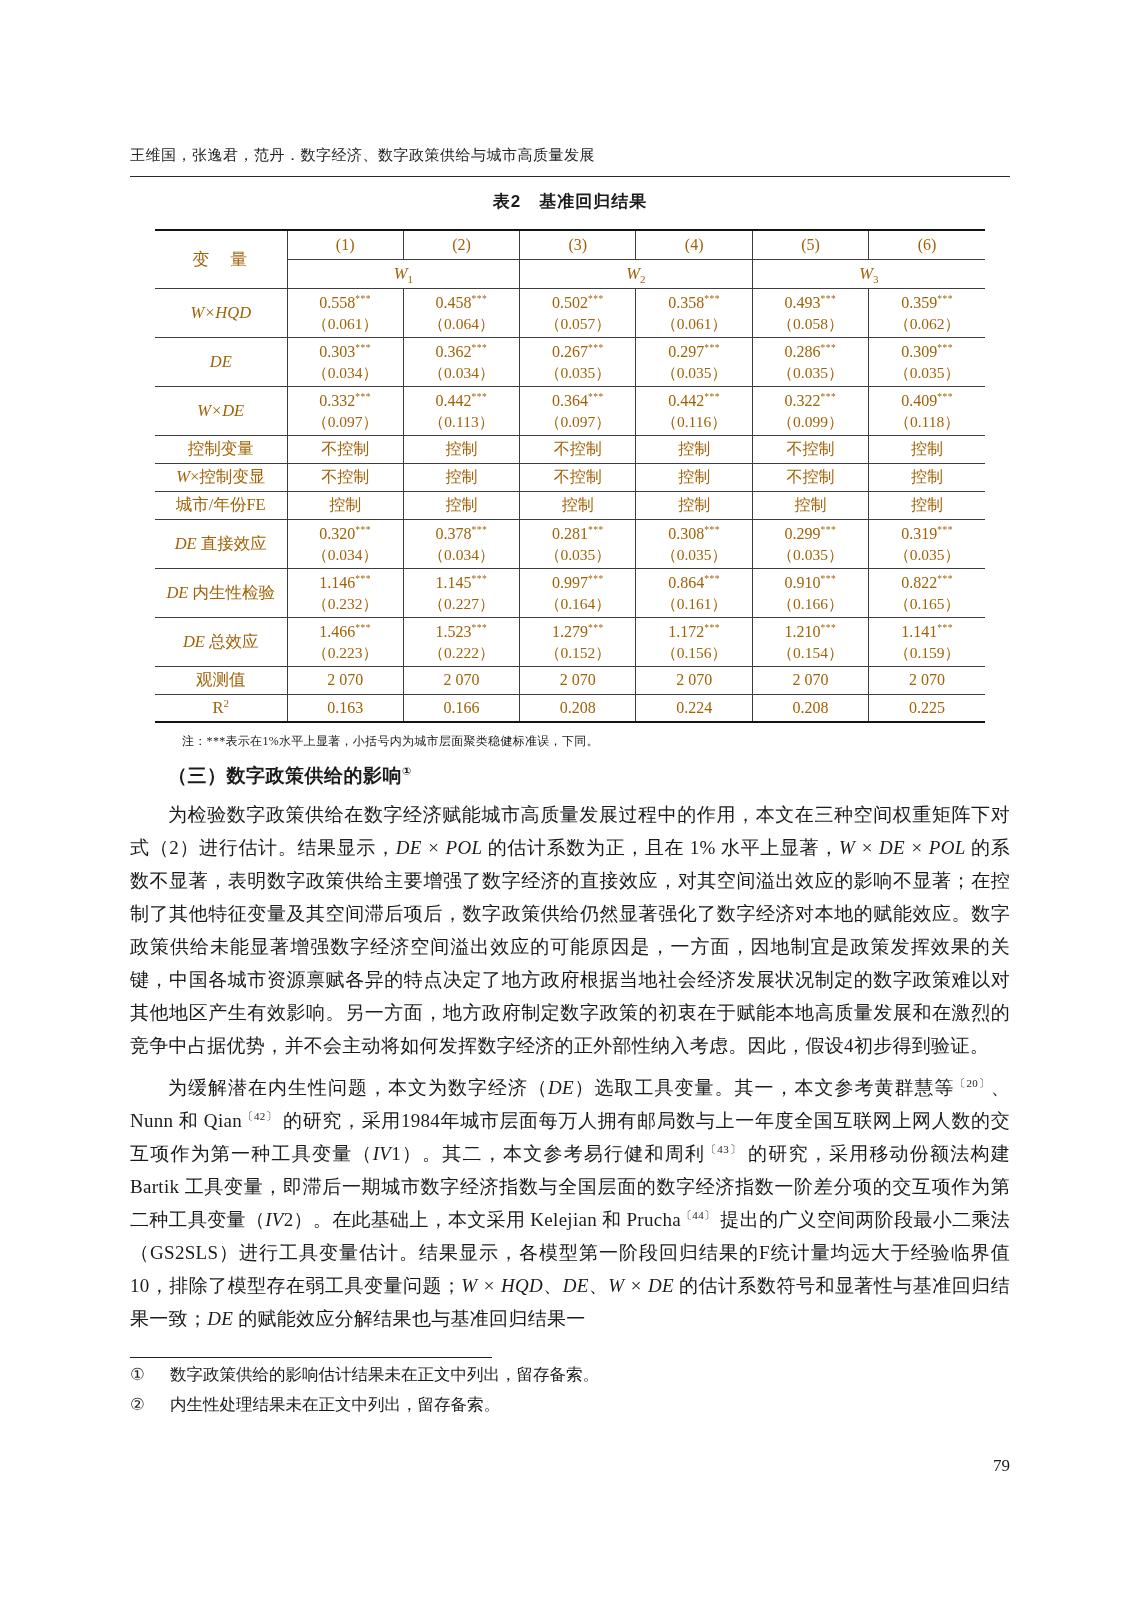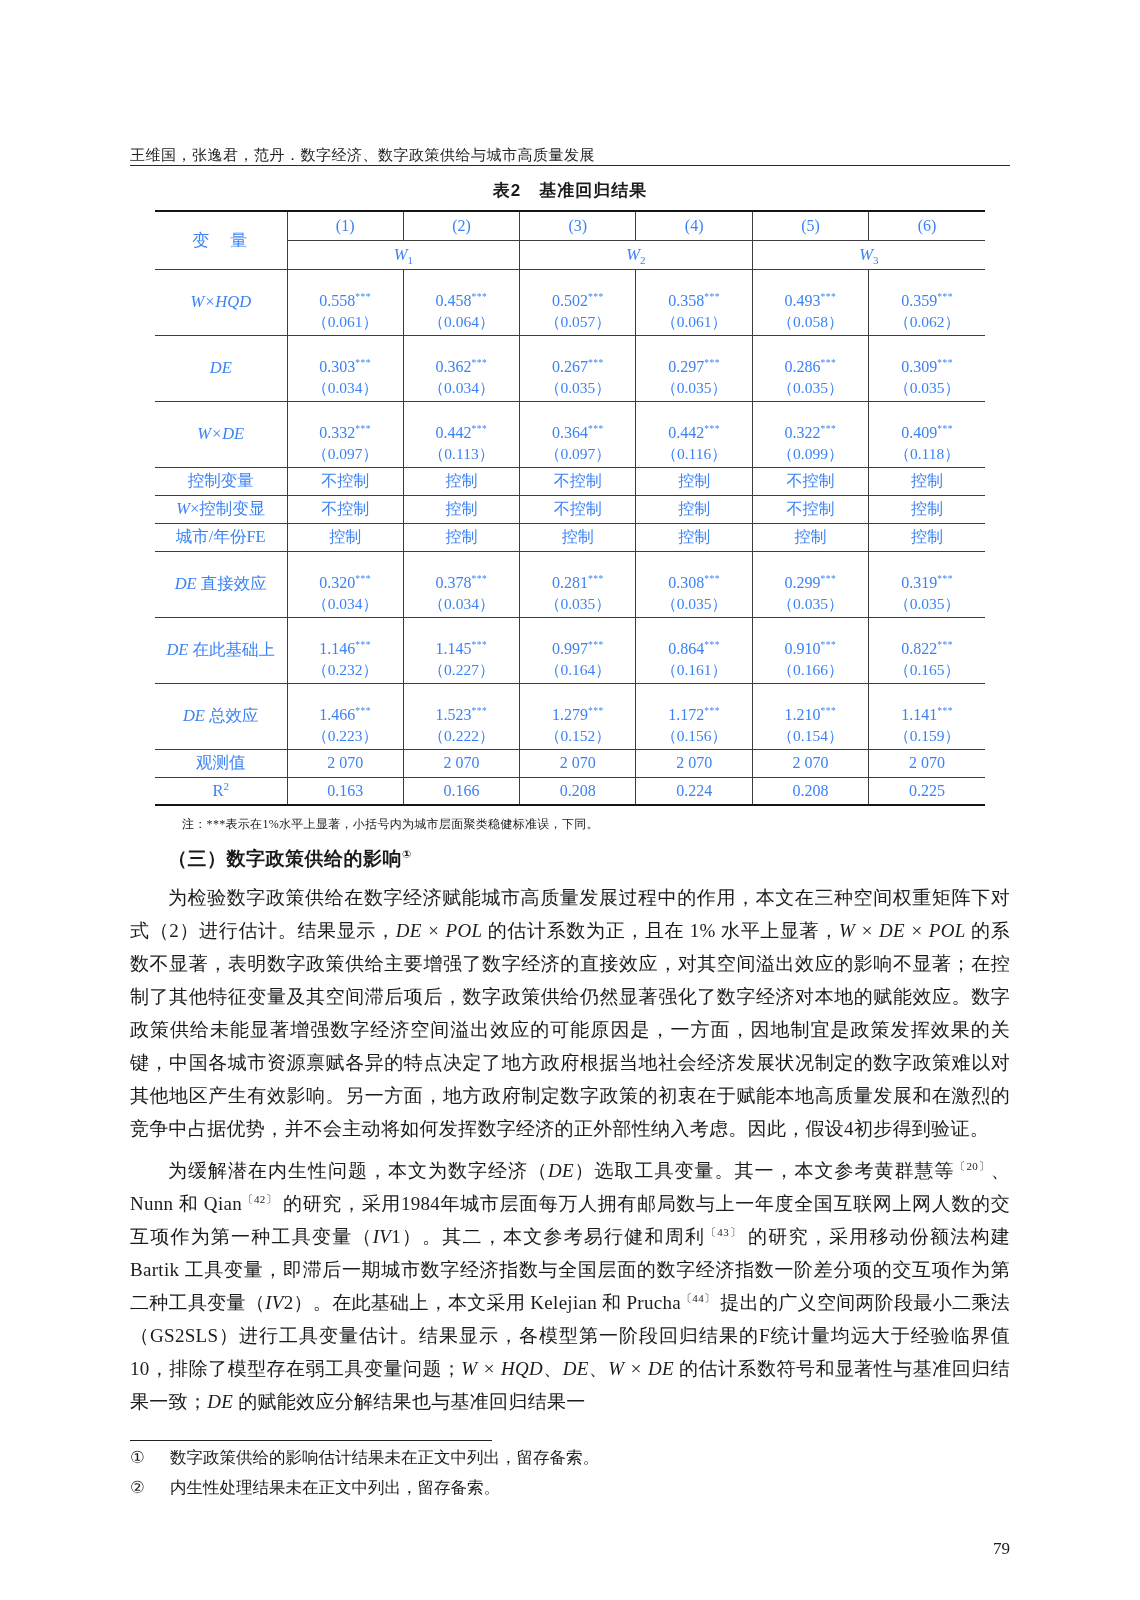--- a/index.html
+++ b/index.html
@@ -11,20 +11,21 @@
     background:#ffffff;
     color:#1b1b1b;
     font-family:"Liberation Serif","DejaVu Serif",serif;
     padding:146px 130px 0 130px;
     overflow:hidden;
   }
   .running-head {
     font-size:15px;
     letter-spacing:0.5px;
     color:#222;
+    padding-bottom:11px;
     border-bottom:1.5px solid #2a2a2a;
   }
   p.body {
     font-size:19px;
     line-height:33px;
     text-align:justify;
     margin-top:9px;
     letter-spacing:0.3px;
   }
   p.body.indent { text-indent:2em; }
@@ -34,44 +35,44 @@
   .tbl-title {
     text-align:center;
     font-family:"Liberation Sans","DejaVu Sans",sans-serif;
     font-weight:bold;
     font-size:17px;
     margin-top:13px;
     letter-spacing:1px;
   }
   table.reg {
     width:830px;
-    margin:8px auto 0 auto;
+    margin:16px auto 0 auto;
     border-collapse:collapse;
     table-layout:fixed;
     border-top:2.5px solid #141414;
     border-bottom:2.5px solid #141414;
     font-size:16px;
-    color:#3b82f6;
+    color:#a16207;
   }
   table.reg th, table.reg td {
     border:1px solid #3d3d3d;
     text-align:center;
     vertical-align:middle;
     font-weight:normal;
     padding:1px 2px;
   }
   table.reg th:first-child, table.reg td:first-child { border-left:none; }
   table.reg th:last-child,  table.reg td:last-child  { border-right:none; }
   table.reg thead tr:first-child th { border-top:none; }
   table.reg tbody tr:last-child td { border-bottom:none; }
   th.var-h { font-size:17px; letter-spacing:2px; }
   th.col-h { height:29px; font-size:16px; }
   th.grp-h { height:29px; font-size:16.5px; }
   td.lbl { font-size:16.5px; }
-  td.est .val { line-height:21px; padding-top:19px; }
+  td.est .val { line-height:21px; padding-top:2px; }
   td.est .se  { line-height:21px; padding-bottom:2px; font-size:15.5px; }
   td.est sup.stars { font-size:9.5px; letter-spacing:0.5px; }
   td.txt { height:28px; }
   .tbl-note {
     font-size:12px;
     margin:10px 0 0 52px;
     letter-spacing:0.3px;
   }
   .sec-head {
     font-family:"Liberation Sans","DejaVu Sans",sans-serif;
@@ -263,21 +264,21 @@
           <td class="est">
             <div class="val">0.299<sup class="stars">***</sup></div>
             <div class="se">（0.035）</div>
           </td>
           <td class="est">
             <div class="val">0.319<sup class="stars">***</sup></div>
             <div class="se">（0.035）</div>
           </td>
         </tr>
         <tr>
-          <td class="lbl"><span class="it">DE</span><span> 在此基础上</span></td>
+          <td class="lbl"><span class="it">DE</span><span> 内生性检验</span></td>
           <td class="est">
             <div class="val">1.146<sup class="stars">***</sup></div>
             <div class="se">（0.232）</div>
           </td>
           <td class="est">
             <div class="val">1.145<sup class="stars">***</sup></div>
             <div class="se">（0.227）</div>
           </td>
           <td class="est">
             <div class="val">0.997<sup class="stars">***</sup></div>

